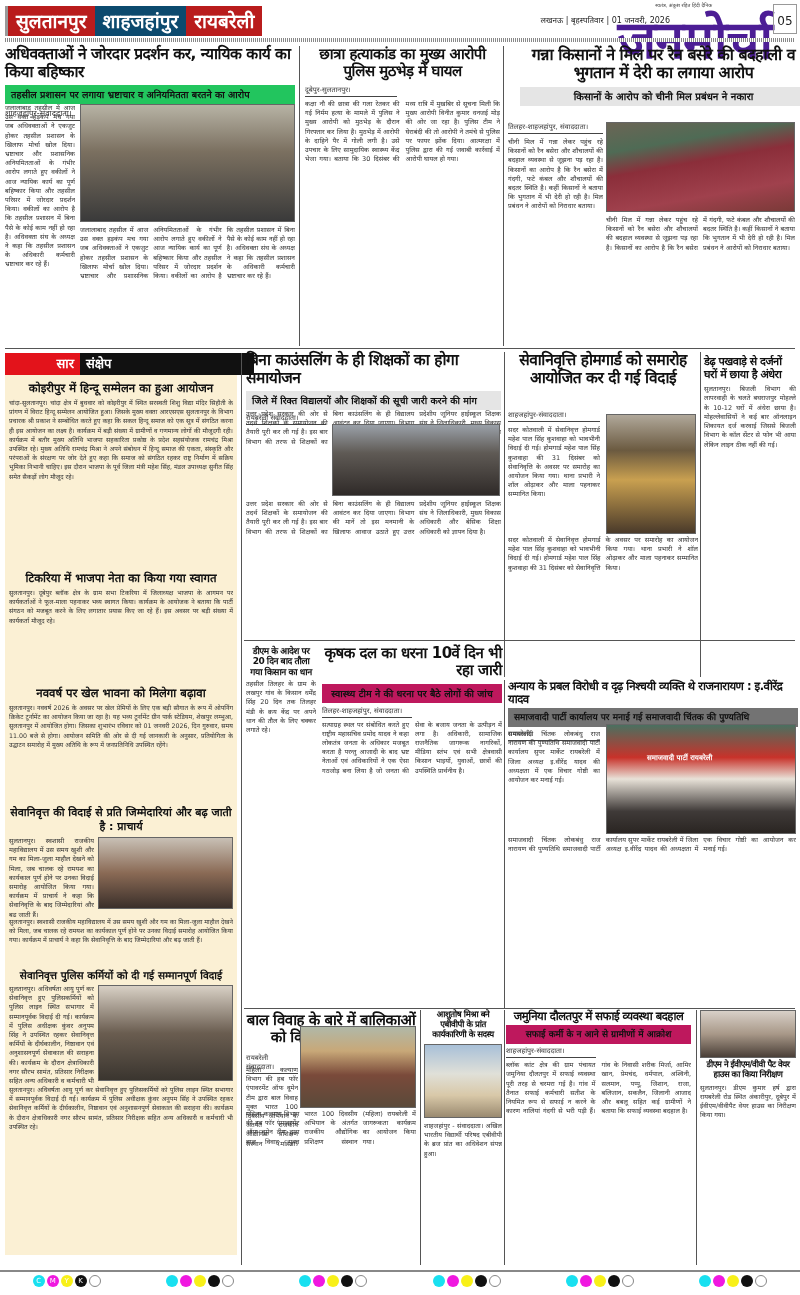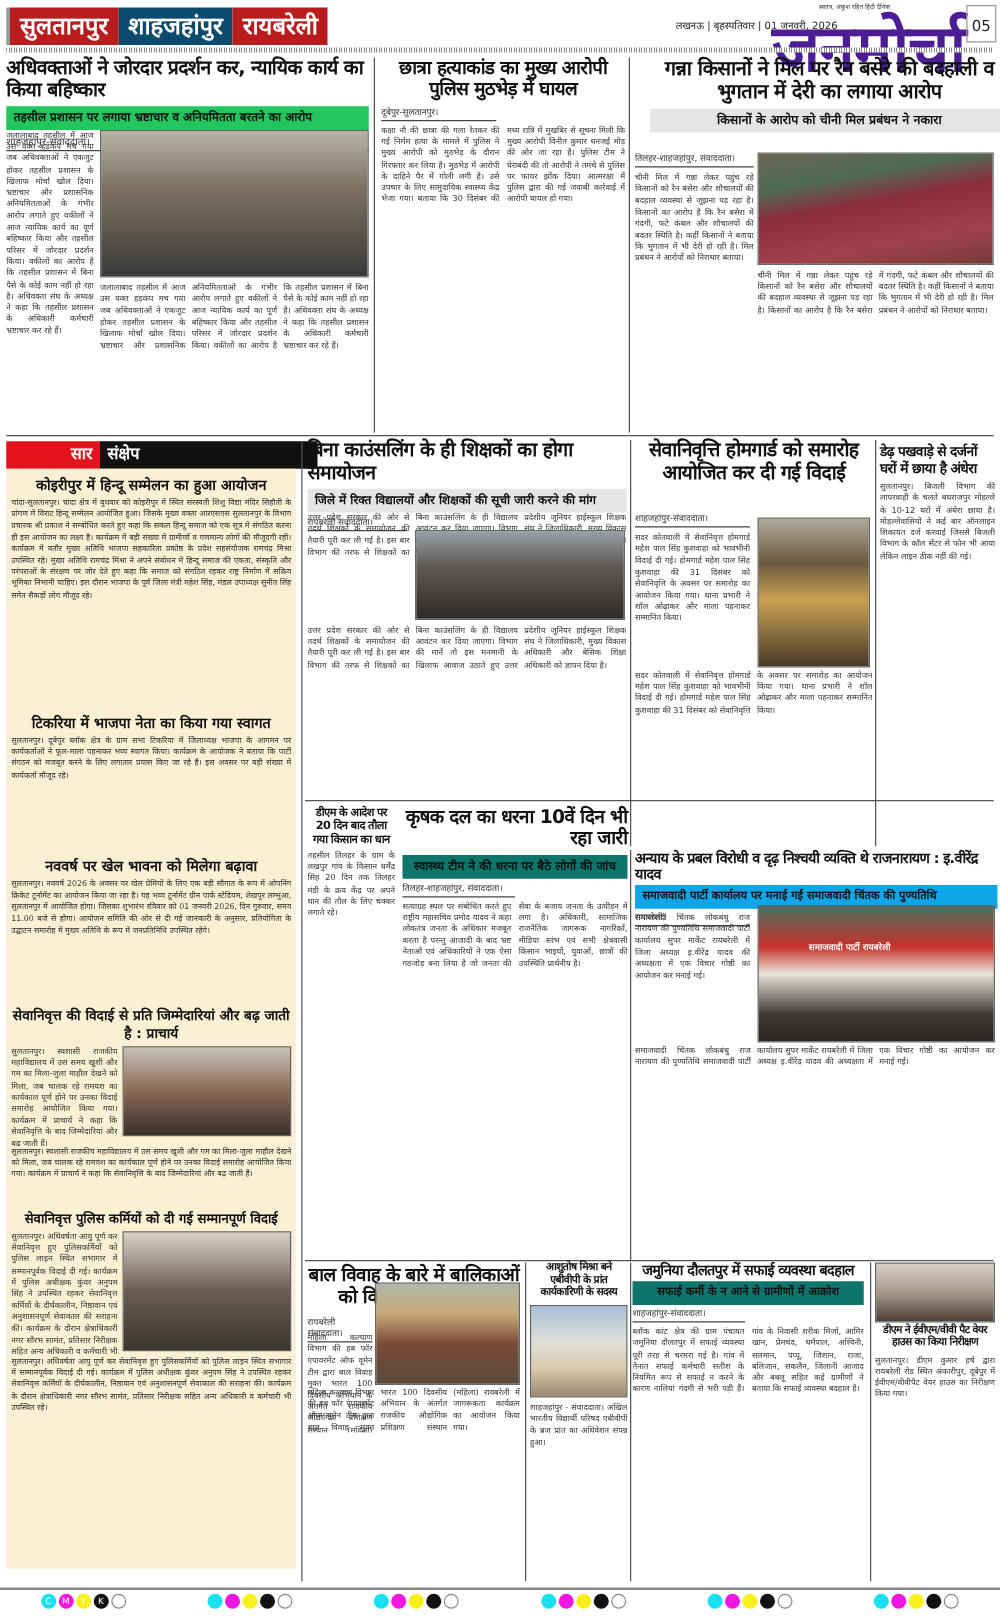--- a/index.html
+++ b/index.html
@@ -9,21 +9,21 @@
 .tabs{left:5px;top:6px;height:30px;display:flex;border-left:3px solid #999}
 .tab{color:#fff;font-weight:bold;font-size:19px;padding:2px 8px;line-height:26px}
 .tab.red{background:#b91c1c}.tab.black{background:#0c4a6e}
 .dateline{right:130px;top:14px;font-size:8px;color:#222}
 .masthead{right:28px;top:20px;font-size:52px;font-weight:bold;color:#4c1d95;line-height:40px;letter-spacing:-1px}
 .tagline{right:88px;top:2px;font-size:5px;color:#333}
 .pageno{right:3px;top:4px;width:24px;height:30px;border:1px solid #999;font-size:12px;text-align:center;line-height:32px;color:#222}
 .rule{left:5px;right:5px;height:4px;background:repeating-linear-gradient(90deg,#888 0 1px,#fff 1px 2px)}
 .h1{font-weight:bold;color:#111;line-height:1.15;letter-spacing:-0.5px}
 .sub{font-size:11px;font-weight:bold;padding:2px 6px;line-height:15px}
-.pink{background:#22c55e}.cyan{background:#e5e5e5}.lavender{background:#0f766e}
+.pink{background:#22c55e}.cyan{background:#e5e5e5}.lavender{background:#be185d}
 .byline{font-size:8px;color:#333;border-bottom:1px solid #444;padding-bottom:2px}
 .txt{font-size:6.5px;line-height:9.2px;color:#333;text-align:justify;overflow:hidden}
 .photo{background:#8c7a6a;border:1px solid #666}
 .vline{width:1px;background:#555}
 .hline{height:1px;background:#555}
 .sar{left:5px;top:353px;width:249px;height:22px;display:flex}
 .sar .a{background:#e3131b;color:#fff;font-weight:bold;font-size:13px;width:75px;text-align:right;padding-right:6px;line-height:22px}
 .sar .b{background:#111;color:#fff;font-weight:bold;font-size:13px;flex:1;padding-left:6px;line-height:22px}
 .sarbox{left:5px;top:375px;width:232px;height:880px;background:#fbf0d4;padding:3px 4px}
 .sarh{font-weight:bold;font-size:11.5px;text-align:center;line-height:14px;margin:3px 0}
@@ -141,21 +141,21 @@
   <div class="h1" style="font-size:15px;text-align:right">कृषक दल का धरना 10वें दिन भी रहा जारी</div>
   <div class="sub lavender" style="margin-top:4px;text-align:center;font-size:9.5px">स्वास्थ्य टीम ने की धरना पर बैठे लोगों की जांच</div>
   <div class="byline" style="margin-top:3px;width:90px;font-size:7px">तिलहर-शाहजहांपुर, संवाददाता।</div>
   <div class="txt" style="height:250px;margin-top:3px;column-count:2;column-gap:6px">सत्याग्रह स्थल पर संबोधित करते हुए राष्ट्रीय महासचिव प्रमोद यादव ने कहा लोकतंत्र जनता के अधिकार मजबूत करता है परन्तु आजादी के बाद भ्रष्ट नेताओं एवं अधिकारियों ने एक ऐसा गठजोड़ बना लिया है जो जनता की सेवा के बजाय जनता के उत्पीड़न में लगा है। अधिकारी, सामाजिक राजनैतिक जागरूक नागरिकों, मीडिया स्तंभ एवं सभी क्षेत्रवासी किसान भाइयों, युवाओं, छात्रों की उपस्थिति प्रार्थनीय है।</div>
 </div>
 
 <div class="abs vline" style="left:504px;top:680px;height:328px"></div>
 
 <div class="abs" style="left:508px;top:680px;width:290px">
   <div class="h1" style="font-size:11.5px">अन्याय के प्रबल विरोधी व दृढ़ निश्चयी व्यक्ति थे राजनारायण : इ.वीरेंद्र यादव</div>
-  <div class="sub" style="margin-top:2px;background:#0ea5e9;font-size:9px">समाजवादी पार्टी कार्यालय पर मनाई गई समाजवादी चिंतक की पुण्यतिथि</div>
+  <div class="sub" style="margin-top:2px;background:#737373;font-size:9px">समाजवादी पार्टी कार्यालय पर मनाई गई समाजवादी चिंतक की पुण्यतिथि</div>
   <div class="byline" style="margin-top:2px;width:92px;font-size:7px">रायबरेली।</div>
 </div>
 <div class="abs txt" style="left:508px;top:730px;width:92px;height:100px">समाजवादी चिंतक लोकबंधु राज नारायण की पुण्यतिथि समाजवादी पार्टी कार्यालय सुपर मार्केट रायबरेली में जिला अध्यक्ष इ.वीरेंद्र यादव की अध्यक्षता में एक विचार गोष्ठी का आयोजन कर मनाई गई।</div>
 <div class="abs photo" style="left:606px;top:724px;width:190px;height:110px;background:linear-gradient(180deg,#4a7060 0%,#c8322a 30%,#e8e2d8 50%,#3f3a38 80%,#2a2522 100%)">
   <div style="position:absolute;left:40px;top:28px;font-size:7px;color:#fff;font-weight:bold">समाजवादी पार्टी रायबरेली</div>
 </div>
 <div class="abs txt" style="left:508px;top:836px;width:288px;height:170px;column-count:3;column-gap:5px">समाजवादी चिंतक लोकबंधु राज नारायण की पुण्यतिथि समाजवादी पार्टी कार्यालय सुपर मार्केट रायबरेली में जिला अध्यक्ष इ.वीरेंद्र यादव की अध्यक्षता में एक विचार गोष्ठी का आयोजन कर मनाई गई।</div>
 
 <div class="abs hline" style="left:244px;right:5px;top:1008px"></div>
 

